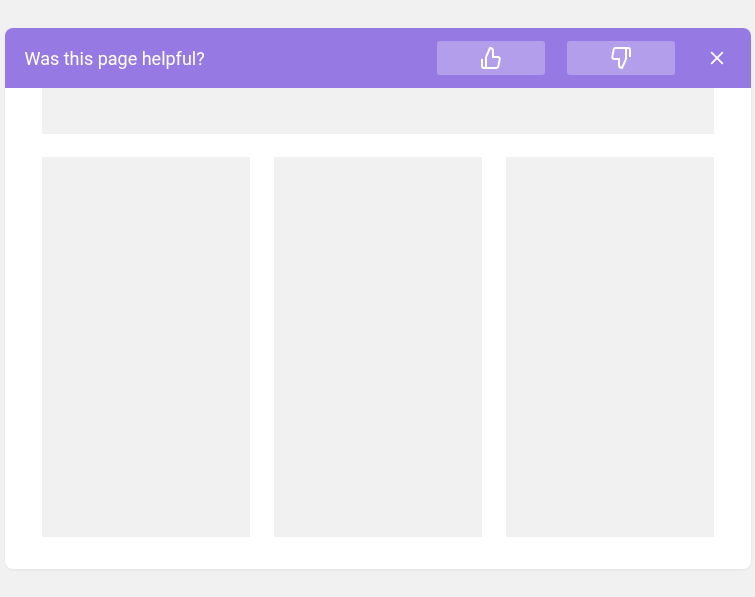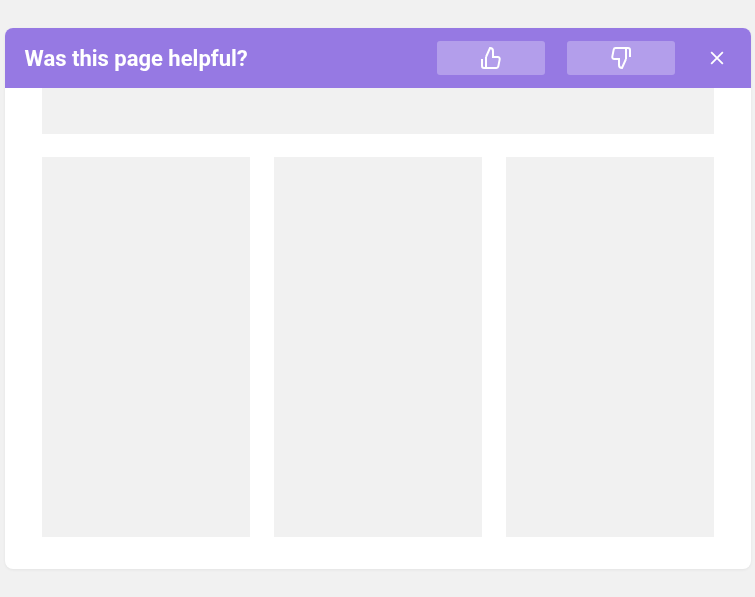--- a/index.html
+++ b/index.html
@@ -27,22 +27,22 @@
     .feedback-bar {
       background: #9679e3;
       height: 60px;
       display: flex;
       align-items: center;
       padding: 0 20px;
       gap: 12px;
     }
     .feedback-question {
       color: #fff;
-      font-size: 22px;
-      font-weight: 700;
+      font-size: 18px;
+      font-weight: 400;
       flex: 1;
     }
     .feedback-buttons {
       display: flex;
       gap: 22px;
       align-items: center;
     }
     .vote-btn {
       width: 108px;
       height: 34px;

